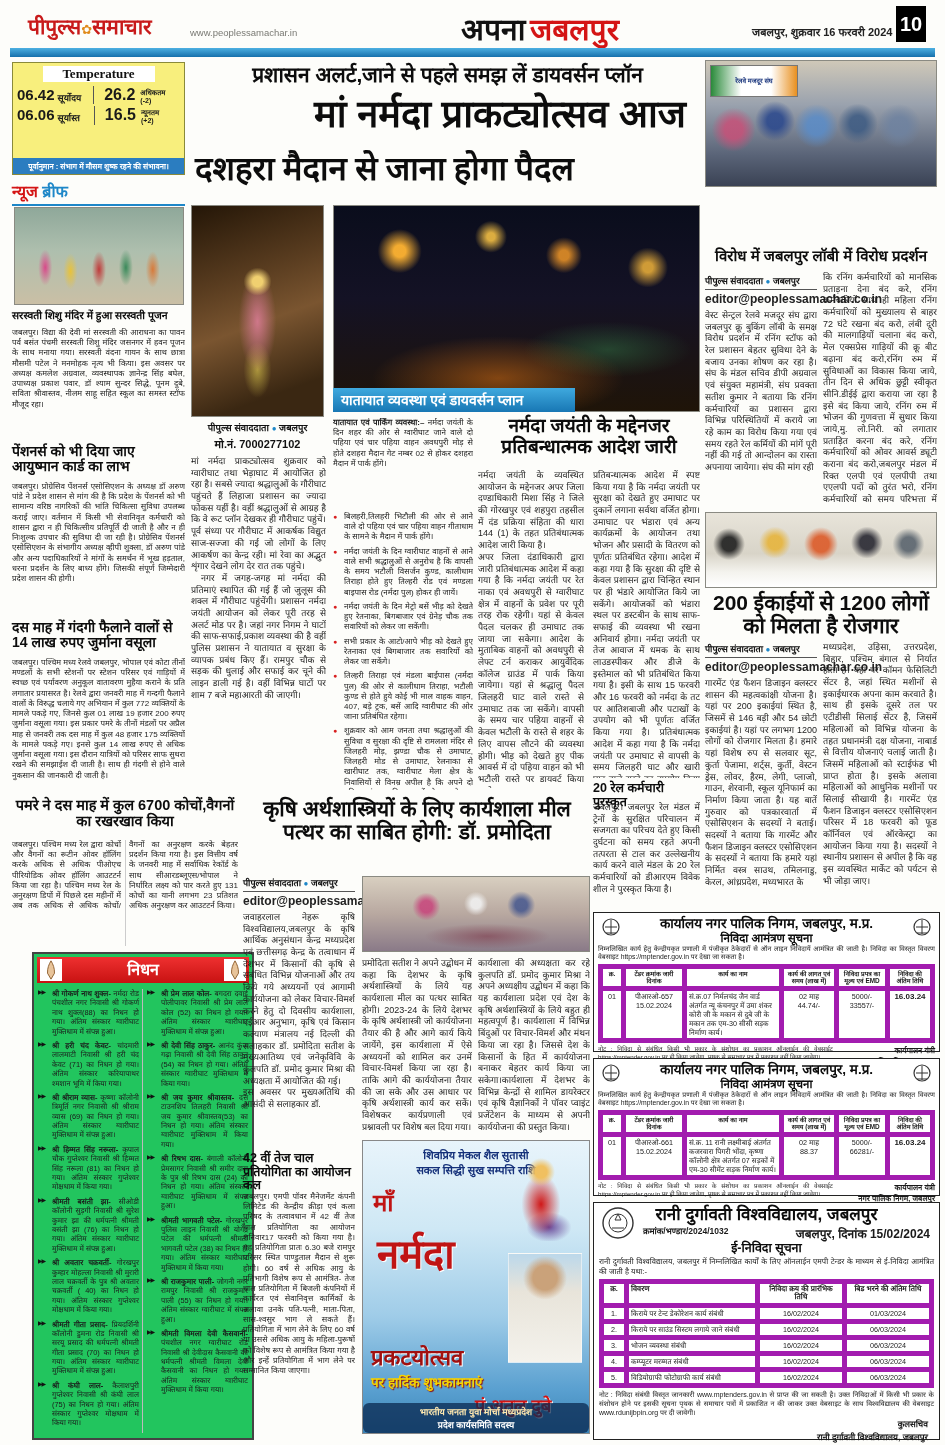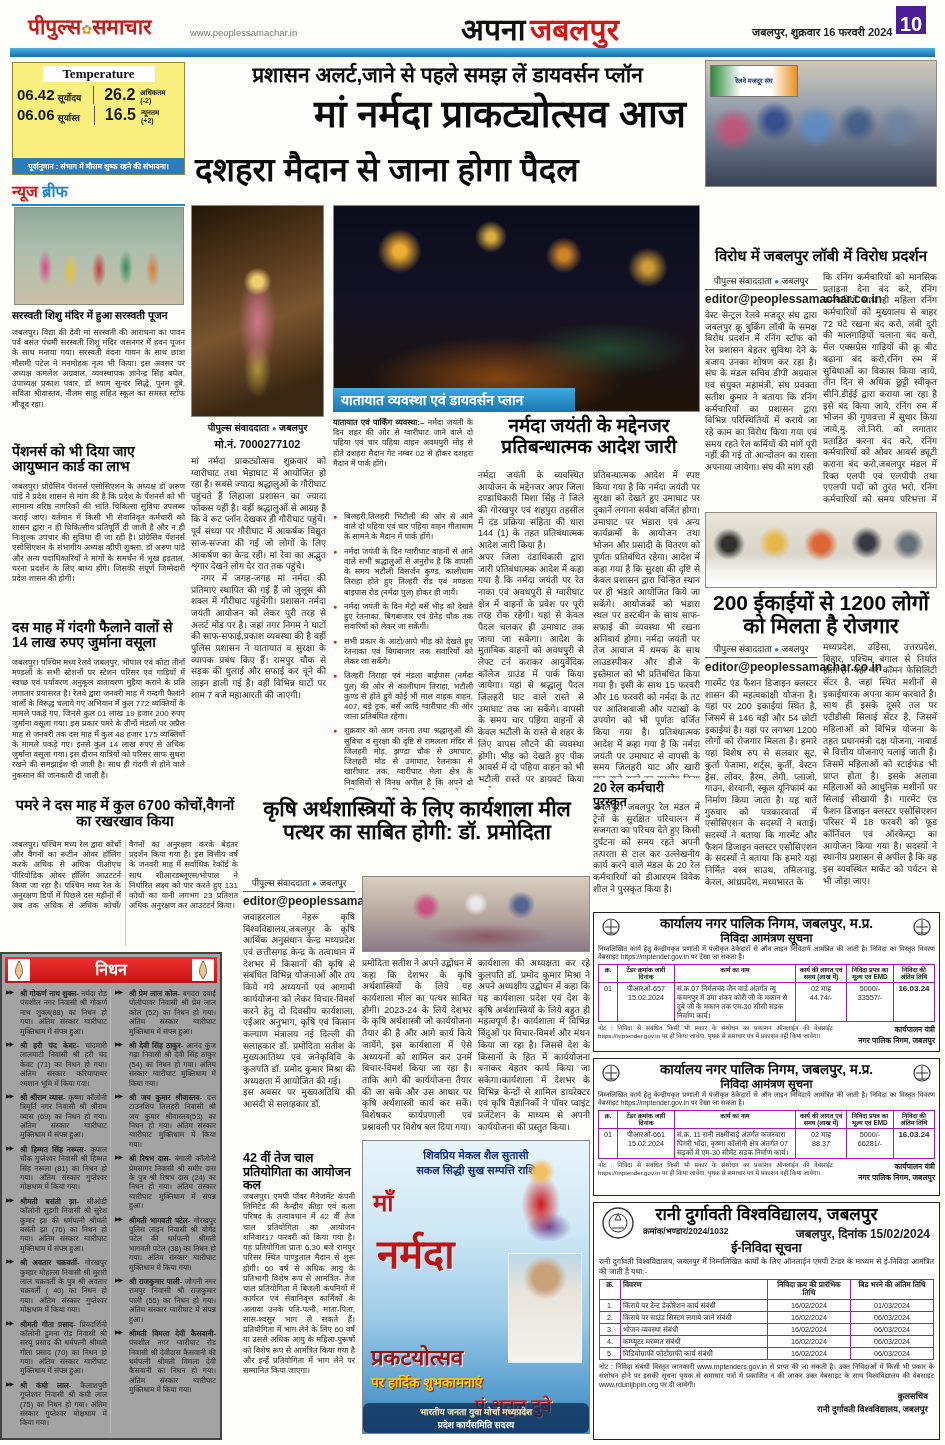--- a/index.html
+++ b/index.html
@@ -5,51 +5,51 @@
   html,body{margin:0;padding:0;background:#dedad2;}
   .page{position:relative;width:945px;height:1445px;margin:0 auto;background:#fdfdfa;
         font-family:"Liberation Sans","DejaVu Sans",sans-serif;color:#1a1a1a;overflow:hidden;}
   .abs{position:absolute;}
   .hd{font-weight:bold;color:#0c0c0c;line-height:1.08;}
   .ctr{text-align:center;}
   .bt{font-size:9px;line-height:1.3;text-align:justify;color:#1d1d1d;}
   .bt-sm{font-size:8px;line-height:1.28;text-align:justify;color:#1d1d1d;}
   .photo{border:1px solid #8a8a82;box-sizing:border-box;}
   .cap{font-size:9.5px;font-weight:bold;text-align:center;color:#111;}
-  .byline{font-size:9px;font-weight:normal;border-bottom:1px solid #555;padding-bottom:2px;color:#111;text-align:center;}
+  .byline{font-size:9px;font-weight:bold;border-bottom:1px solid #555;padding-bottom:2px;color:#111;}
   .byline .dot{color:#1e87c8;font-size:8px;}
   .email{font-size:12px;font-weight:bold;color:#222;}
   .bluebar{background:linear-gradient(180deg,#3fa9de 0%,#1877b4 100%);color:#fff;font-weight:bold;}
   .bullet-item{position:relative;padding-left:11px;margin-bottom:4px;}
   .bullet-item .bsym{position:absolute;left:0;top:1px;color:#d81f1f;font-size:7px;}
   .obit-item{position:relative;padding-left:14px;margin-bottom:5px;font-size:7.4px;line-height:1.27;text-align:justify;}
   .obit-item .osym{position:absolute;left:0;top:0;color:#111;font-size:6px;letter-spacing:-1px;}
   .obit-item b{font-weight:bold;}
   table.tnd{border-collapse:collapse;width:100%;}
-  table.tnd th,table.tnd td{border:1px solid #a21caf;padding:1px 2px;vertical-align:top;}
+  table.tnd th,table.tnd td{border:5px solid #a21caf;padding:1px 2px;vertical-align:top;}
   table.tnd th{font-size:6.4px;line-height:1.15;font-weight:bold;text-align:center;}
   table.tnd td{font-size:7.2px;line-height:1.25;white-space:pre-line;text-align:center;}
   table.tnd td.lft{text-align:left;}
   .pre{white-space:pre-line;}
 </style>
 </head>
 <body>
 
 <div class="page">
 
   <div class="abs" style="left:28px;top:12px;">
     <span style="font-size:21px;font-weight:bold;color:#c81a1a;">पीपुल्स</span><span style="font-size:13px;color:#e08a1a;">✿</span><span style="font-size:21px;font-weight:bold;color:#c81a1a;">समाचार</span>
   </div>
   <div class="abs" style="left:190px;top:27px;font-size:9.5px;color:#7a7a74;">www.peoplessamachar.in</div>
   <div class="abs ctr" style="left:330px;top:8px;width:420px;">
     <span style="font-size:30px;font-weight:bold;color:#111;">अपना</span>
     <span style="font-size:30px;font-weight:bold;color:#d41515;">जबलपुर</span>
   </div>
   <div class="abs" style="left:752px;top:24px;font-size:11px;font-weight:bold;color:#222;">जबलपुर, शुक्रवार 16 फरवरी 2024</div>
-  <div class="abs ctr" style="left:896px;top:6px;width:30px;height:28px;background:#4c1d95;color:#fff;font-size:20px;font-weight:bold;line-height:36px;">10</div>
+  <div class="abs ctr" style="left:896px;top:6px;width:30px;height:36px;background:#000000;color:#fff;font-size:20px;font-weight:bold;line-height:36px;">10</div>
   <div class="abs" style="left:10px;top:48px;width:925px;height:9px;background:linear-gradient(180deg,#4db0e2,#1670ab);"></div>
 
   <div class="abs" style="left:12px;top:62px;width:173px;height:113px;background:#f8ef7d;border:1px solid #8a8a3a;box-sizing:border-box;">
     <div class="ctr" style="margin:3px auto 0;width:112px;background:#fff;font-family:'Liberation Serif','DejaVu Serif',serif;font-size:13px;font-weight:bold;color:#111;">Temperature</div>
     <div style="display:flex;padding:4px 4px 0;">
       <span style="font-size:15px;font-weight:bold;">06.42</span>
       <span style="font-size:9px;margin:5px 0 0 3px;font-weight:bold;">सूर्योदय</span>
       <span style="font-size:16px;font-weight:bold;margin-left:12px;border-left:1.5px solid #555;padding-left:10px;">26.2</span>
       <span style="font-size:7px;font-weight:bold;margin:3px 0 0 5px;line-height:1.1;"><span>अधिकतम</span><br><span>(-2)</span></span>
     </div>
@@ -57,21 +57,21 @@
       <span style="font-size:15px;font-weight:bold;">06.06</span>
       <span style="font-size:9px;margin:5px 0 0 3px;font-weight:bold;">सूर्यास्त</span>
       <span style="font-size:16px;font-weight:bold;margin-left:14px;border-left:1.5px solid #555;padding-left:10px;">16.5</span>
       <span style="font-size:7px;font-weight:bold;margin:3px 0 0 5px;line-height:1.1;"><span>न्यूनतम</span><br><span>(+2)</span></span>
     </div>
     <div class="abs ctr" style="left:0;bottom:0;width:100%;background:#2b7dc0;color:#fff;font-size:7.6px;font-weight:bold;padding:3px 0;">पूर्वानुमान : संभाग में मौसम शुष्क रहने की संभावना।</div>
   </div>
 
   <div class="abs hd ctr" style="left:195px;top:64px;width:505px;font-size:21px;">प्रशासन अलर्ट,जाने से पहले समझ लें डायवर्सन  प्लॉन</div>
   <div class="abs hd" style="left:300px;top:94px;width:400px;font-size:38px;white-space:nowrap;text-align:center;">मां नर्मदा प्राकट्योत्सव आज</div>
-  <div class="abs hd" style="left:195px;top:152px;width:430px;font-size:33px;white-space:nowrap;">दशहरा मैदान से जाना होगा पैदल</div>
+  <div class="abs hd" style="left:195px;top:152px;width:430px;font-size:33px;white-space:nowrap;font-family:Liberation Serif, serif;">दशहरा मैदान से जाना होगा पैदल</div>
 
   <div class="abs" style="left:12px;top:180px;width:173px;border-bottom:2px solid #1e87c8;padding-bottom:2px;">
     <span style="font-size:16px;font-weight:bold;color:#d41515;">न्यूज</span>
     <span style="font-size:16px;font-weight:bold;color:#1e87c8;">ब्रीफ</span>
   </div>
   <div class="abs photo" style="left:14px;top:207px;width:170px;height:98px;background:
       radial-gradient(ellipse 10px 26px at 18% 62%,#d84a8a,transparent 70%),
       radial-gradient(ellipse 10px 26px at 33% 66%,#e8c23a,transparent 70%),
       radial-gradient(ellipse 10px 26px at 50% 64%,#c03a3a,transparent 70%),
       radial-gradient(ellipse 10px 26px at 66% 62%,#3a8a5a,transparent 70%),
@@ -156,21 +156,21 @@
   <div class="abs byline" style="left:705px;top:642px;width:112px;">
     <span>पीपुल्स संवाददाता</span> <span class="dot">●</span> <span>जबलपुर</span>
   </div>
   <div class="abs email" style="left:705px;top:660px;width:112px;">editor@peoplessamachar.co.in</div>
   <div class="abs bt" style="left:705px;top:678px;width:112px;height:226px;overflow:hidden;">गारमेंट एंड फैशन डिजाइन क्लस्टर शासन की महत्वकांक्षी योजना है। यहां पर 200 इकाईयां स्थित है, जिसमें से 146 बड़ी और 54 छोटी इकाईयां है। यहां पर लगभग 1200 लोगों को रोजगार मिलता है। हमारे यहां विशेष रुप से सलवार सूट, कुर्ता पेजामा, शर्ट्स, कुर्ती, वेस्टन ड्रेस, लोवर, हैरम, लेगी, प्लाजो, गाउन, शेरवानी, स्कूल यूनिफार्म का निर्माण किया जाता है। यह बातें गुरुवार को पत्रकारवार्ता में एसोसिएशन के सदस्यों ने बताई। सदस्यों ने बताया कि गारमेंट और फैशन डिजाइन क्लस्टर एसोसिएशन के सदस्यों ने बताया कि हमारे यहां निर्मित वस्त्र साउथ, तमिलनाडु, केरल, आंध्रप्रदेश, मध्यभारत के</div>
   <div class="abs bt" style="left:823px;top:642px;width:114px;height:262px;overflow:hidden;">मध्यप्रदेश, उड़िसा, उत्तरप्रदेश, बिहार, पश्चिम बंगाल से निर्यात होता है। यहां पर कॉमन फेसिलिटी सेंटर है, जहां स्थित मशीनों से इकाईधारक अपना काम करवाते है। साथ ही इसके दूसरे तल पर एटीडीसी सिलाई सेंटर है, जिसमें महिलाओं को विभिन्न योजना के तहत प्रधानमंत्री दक्ष योजना, नाबार्ड से वित्तीय योजनाएं चलाई जाती है। जिसमें महिलाओं को स्टाईफंड भी प्राप्त होता है। इसके अलावा महिलाओं को आधुनिक मशीनों पर सिलाई सीखायी है। गारमेंट एंड फैशन डिजाइन क्लस्टर एसोसिएशन परिसर में 18 फरवरी को फूड कॉर्निवल एवं ऑरकेस्ट्रा का आयोजन किया गया है। सदस्यों ने स्थानीय प्रशासन से अपील है कि वह इस व्यवस्थित मार्केट को पर्यटन से भी जोड़ा जाए।</div>
 
   <div class="abs hd ctr" style="left:12px;top:798px;width:226px;font-size:14.5px;">पमरे ने दस माह में कुल 6700 कोचों,वैगनों का रखरखाव किया</div>
   <div class="abs bt-sm" style="left:12px;top:840px;width:226px;height:106px;overflow:hidden;column-count:2;column-gap:8px;column-rule:1px solid #ccc;">जबलपुर। पश्चिम मध्य रेल द्वारा कोचों और वैगनों का रूटीन ओवर हॉलिंग करके अधिक से अधिक पीओएच पीरियोडिक ओवर हॉलिंग आउटटर्न किया जा रहा है। पश्चिम मध्य रेल के अनुरक्षण डिपों में पिछले दस महीनों में अब तक अधिक से अधिक कोचों/वैगनों का अनुरक्षण करके बेहतर प्रदर्शन किया गया है। इस वित्तीय वर्ष के जनवरी माह में सर्वाधिक रेकॉर्ड के साथ सीआरडब्लूएस/भोपाल ने निर्धारित लक्ष्य को पार करते हुए 131 कोचों का यानी लगभग 23 प्रतिशत अधिक अनुरक्षण कर आउटटर्न किया।</div>
 
-  <div class="abs" style="left:0;top:952px;width:222px;height:488px;border:2px solid #444;box-sizing:border-box;background:#a3a3a3;">
+  <div class="abs" style="left:32px;top:952px;width:222px;height:488px;border:2px solid #444;box-sizing:border-box;background:#22c55e;">
     <div style="position:relative;height:26px;background:linear-gradient(180deg,#ef3030,#c81212);margin:3px;">
       <span style="position:absolute;left:3px;top:2px;width:22px;height:22px;background:#fff;display:inline-block;"><svg viewBox="0 0 20 24" width="22" height="22">
             <path d="M10 2 C7.6 6 6 10 6.2 15.5 L10 22 L13.8 15.5 C14 10 12.4 6 10 2 Z" fill="#e8c49a" stroke="#8a5a2a" stroke-width="1"></path>
           </svg></span>
       <span style="display:block;text-align:center;color:#fff;font-size:16px;font-weight:bold;line-height:26px;">निधन</span>
       <span style="position:absolute;right:3px;top:2px;width:22px;height:22px;background:#fff;display:inline-block;"><svg viewBox="0 0 20 24" width="22" height="22">
             <path d="M10 2 C7.6 6 6 10 6.2 15.5 L10 22 L13.8 15.5 C14 10 12.4 6 10 2 Z" fill="#e8c49a" stroke="#8a5a2a" stroke-width="1"></path>
           </svg></span>
     </div>
     <div style="display:flex;padding:3px 4px;">

